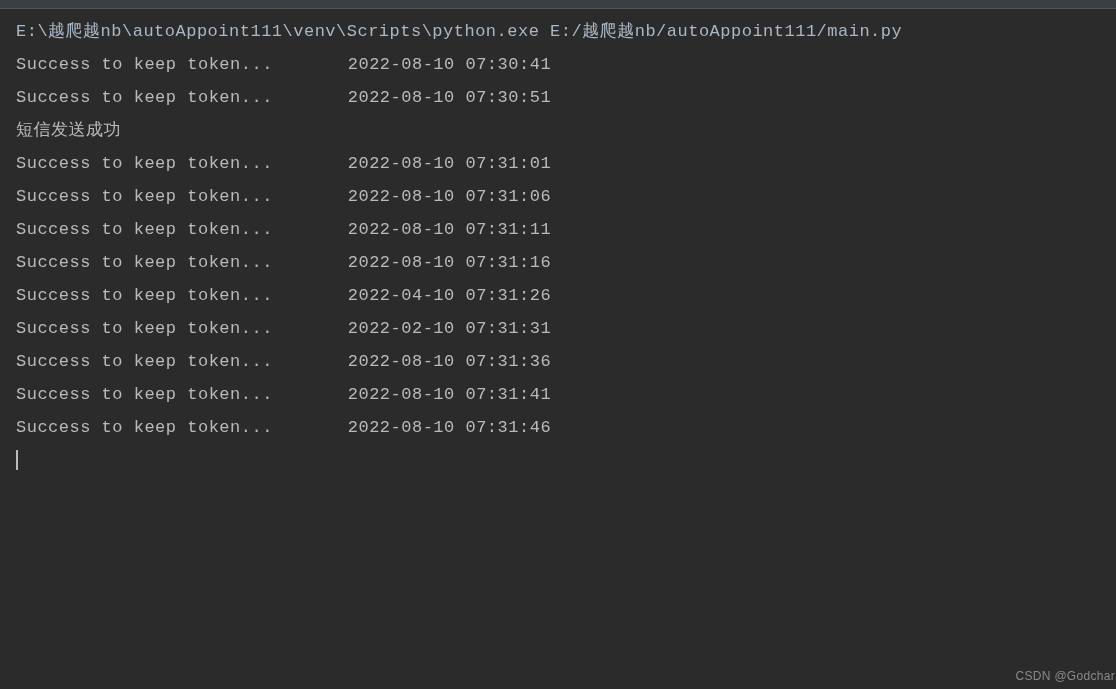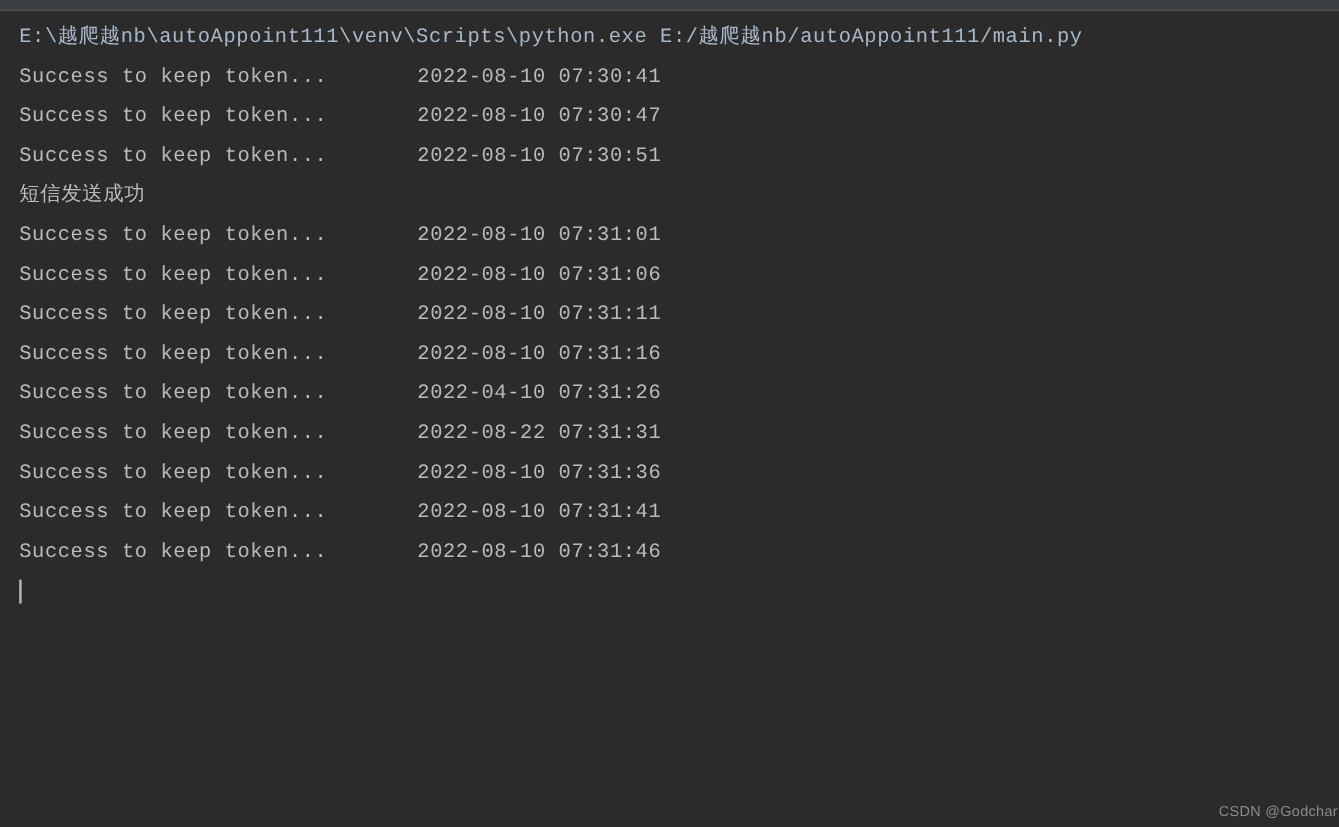--- a/index.html
+++ b/index.html
@@ -57,29 +57,28 @@
   </style>
 </head>
 <body>
 
 <div class="top-bar"></div>
 
 <div class="console-output">
   <div class="console-line cmd-line">E:\越爬越nb\autoAppoint111\venv\Scripts\python.exe E:/越爬越nb/autoAppoint111/main.py</div>
   <div id="log-lines">
       <div class="console-line log-line">Success to keep token...       2022-08-10 07:30:41</div>
-      <div class="console-line log-line">Success to keep token...       2022-08-10 07:30:47</div>
       <div class="console-line log-line">Success to keep token...       2022-08-10 07:30:51</div>
       <div class="console-line log-line">短信发送成功</div>
       <div class="console-line log-line">Success to keep token...       2022-08-10 07:31:01</div>
       <div class="console-line log-line">Success to keep token...       2022-08-10 07:31:06</div>
       <div class="console-line log-line">Success to keep token...       2022-08-10 07:31:11</div>
       <div class="console-line log-line">Success to keep token...       2022-08-10 07:31:16</div>
       <div class="console-line log-line">Success to keep token...       2022-04-10 07:31:26</div>
-      <div class="console-line log-line">Success to keep token...       2022-08-22 07:31:31</div>
+      <div class="console-line log-line">Success to keep token...       2022-02-10 07:31:31</div>
       <div class="console-line log-line">Success to keep token...       2022-08-10 07:31:36</div>
       <div class="console-line log-line">Success to keep token...       2022-08-10 07:31:41</div>
       <div class="console-line log-line">Success to keep token...       2022-08-10 07:31:46</div>
     </div>
   <div class="console-line"><span class="cursor"></span></div>
 </div>
 
 <div class="watermark">CSDN @Godchar</div>
 
 </body></html>

